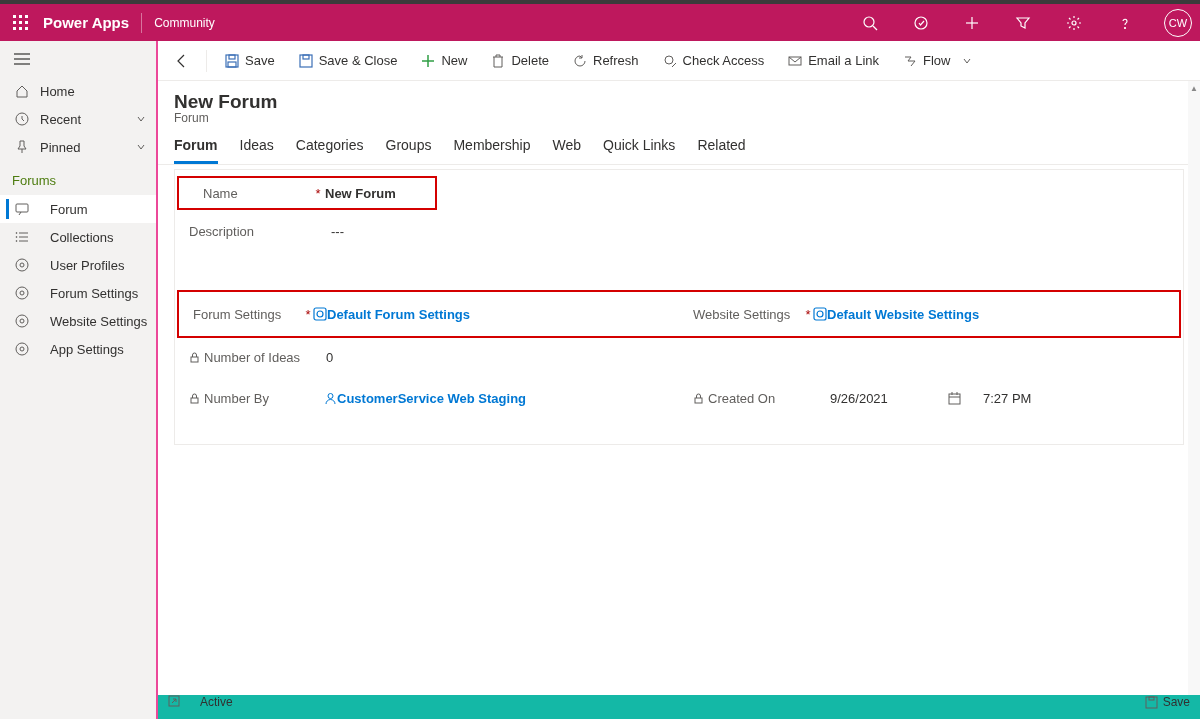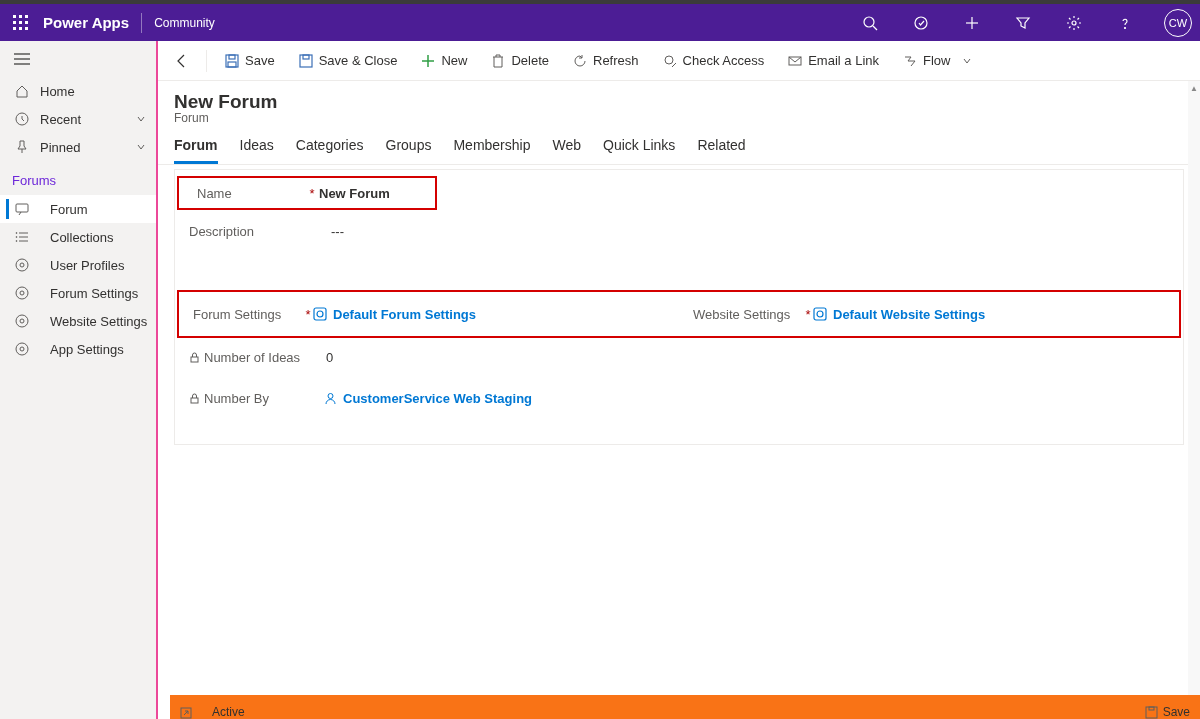--- a/index.html
+++ b/index.html
@@ -1,38 +1,38 @@
 <!DOCTYPE html>
 <html><head>
 <meta charset="utf-8">
 <style>
 * { margin: 0; padding: 0; box-sizing: border-box; font-family: 'Segoe UI', Tahoma, sans-serif; }
 body { width: 1200px; height: 719px; overflow: hidden; background: #fff; font-size: 13px; color: #323130; }
 
 
 .header-bar {
-  height: 41px; background: #4c1d95; display: flex; align-items: center; color: #fff; position: relative;
+  height: 41px; background: #be185d; display: flex; align-items: center; color: #fff; position: relative;
   border-top: 4px solid #3b3b3b;
 }
 .waffle { width: 41px; height: 37px; display:flex; align-items:center; justify-content:center; }
 .brand { font-size: 15px; font-weight: 600; margin-left: 2px; }
 .vbar { width:1px; height: 20px; background: rgba(255,255,255,.4); margin: 0 12px; }
 .subbrand { font-size: 12px; }
 .header-right { position: absolute; right: 8px; display: flex; align-items: center; gap: 15px; }
 .header-ico { width: 36px; height: 36px; display:flex; align-items:center; justify-content:center; cursor:pointer; }
 .header-ico svg { stroke: #fff; }
 .avatar { width: 28px; height: 28px; border:1px solid #fff; border-radius:50%; display:flex; align-items:center; justify-content:center; font-size:11px; margin-left:6px; }
 
 
 .body { display:flex; height: calc(719px - 41px); }
 .left-panel { width: 158px; background:#f3f2f1; border-right:2px solid #ec4899; display:flex; flex-direction:column; }
 .hamburger { height:36px; display:flex; align-items:center; padding-left:14px; }
 .nav-item { height:28px; display:flex; align-items:center; padding:0 10px 0 14px; cursor:pointer; color:#323130; position:relative;}
 .nav-item .chev { margin-left:auto; }
-.nav-header { height:30px; display:flex; align-items:center; padding-left:12px; font-size:13px; color:#6d28d9; margin-top:4px;}
+.nav-header { height:30px; display:flex; align-items:center; padding-left:12px; font-size:13px; color:#4d7c0f; margin-top:4px;}
 .nav-sub { height:28px; display:flex; align-items:center; padding-left:14px; cursor:pointer; gap:10px; position:relative;}
 .nav-sub.active { background:#fff; }
 .nav-sub.active::before { content:''; position:absolute; left:6px; top:4px; bottom:4px; width:3px; background:#0078d4; }
 .nav-sub .ico, .nav-item .ico { width:16px; display:flex; align-items:center; justify-content:center; margin-right:10px;}
 
 
 .right-panel { flex:1; display:flex; flex-direction:column; position:relative; }
 
 
 .cmdbar { height:40px; border-bottom:1px solid #edebe9; display:flex; align-items:center; padding-left:8px; gap:4px;}
@@ -49,29 +49,29 @@
 .tabs { display:flex; gap:22px; padding:12px 16px 0 16px; border-bottom:1px solid #edebe9;}
 .tab { padding-bottom:8px; cursor:pointer; font-size:14px; color:#323130; border-bottom:3px solid transparent;}
 .tab.active { font-weight:600; border-bottom-color:#0078d4; }
 
 
 .form-card { margin:4px 16px 16px 16px; border:1px solid #edebe9; padding:4px 0 24px 0; position:relative;}
 .form-row { display:flex; align-items:center; min-height:38px; padding:0 14px;}
 .label-col { width:130px; font-size:13px; color:#605e5c; display:flex; align-items:center; gap:4px;}
 .req { color:#a80000; width:10px; text-align:center; }
 .val-col { font-size:13px; color:#323130; padding-left:2px;}
-.link-val { color:#0078d4; font-weight:600; cursor:pointer; display:flex; align-items:center; gap:6px;}
+.link-val { color:#0078d4; font-weight:600; cursor:pointer; display:flex; align-items:center; }
 .lock { margin-right:4px; }
 .redbox { border:2px solid #d40000; }
 .two-col { display:flex; }
 .two-col .half { flex:1; display:flex; align-items:center; min-height:44px; padding:0 14px;}
 .spacer-row { height:40px; }
 
 
-.statusbar { position:absolute; bottom:0; left:12px; right:0; height:24px; background:#f97316; display:flex; align-items:flex-end; padding:0 10px; font-size:12px;}
+.statusbar { position:absolute; bottom:0; left:0; right:0; height:24px; background:#14b8a6; display:flex; align-items:flex-start; padding:0 10px; font-size:12px;}
 .statusbar .save-foot { margin-left:auto; display:flex; align-items:center; gap:5px; cursor:pointer;}
 
 
 .scroll-stub { position:absolute; right:0; top:40px; bottom:24px; width:12px; background:#f8f8f8;}
 .scroll-arrow { width:12px; height:14px; display:flex; align-items:center; justify-content:center; font-size:8px; color:#888;}
 
 svg { display:block; }
 </style>
 </head>
 <body>
@@ -322,21 +322,21 @@
       <div class="tab">Groups</div>
       <div class="tab">Membership</div>
       <div class="tab">Web</div>
       <div class="tab">Quick Links</div>
       <div class="tab">Related</div>
     </div>
 
     <div class="form-card">
 
       <div style="display:flex;align-items:stretch">
-        <div class="redbox" style="display:flex;align-items:center;min-height:34px;padding:0 18px;width:260px;margin:2px 0 2px 2px">
+        <div class="redbox" style="display:flex;align-items:center;min-height:34px;padding:0 24px;width:260px;margin:2px 0 2px 2px">
           <span class="label-col" style="width:110px">Name</span>
           <span class="req">*</span>
           <span class="val-col" style="font-weight:600">New Forum</span>
         </div>
       </div>
 
       <div class="form-row">
         <span class="label-col">Description</span>
         <span class="req"></span>
         <span class="val-col">---</span>
@@ -390,20 +390,39 @@
             </span>
           <span class="label-col" style="width:120px">Number By</span>
           <span class="link-val" style="font-weight:700">
             <svg width="13" height="13" viewBox="0 0 13 13" fill="none" stroke="#0078d4" stroke-width="1">
                 <circle cx="6.5" cy="4" r="2.5"></circle>
                 <path d="M2 12 a4.5 4.5 0 0 1 9 0"></path>
               </svg>
             <span>CustomerService Web Staging</span>
           </span>
         </div>
+        <div class="half" style="flex:1">
+          <span class="lock">
+              <svg width="11" height="11" viewBox="0 0 11 11" fill="none" stroke="#605e5c" stroke-width="1">
+                <rect x="2" y="5" width="7" height="5"></rect>
+                <path d="M3.5 5 V3 a2 2 0 0 1 4 0 V5"></path>
+              </svg>
+            </span>
+          <span class="label-col" style="width:120px">Created On</span>
+          <span class="val-col" style="width:110px">9/26/2021</span>
+          <span style="margin:0 20px 0 10px">
+              <svg width="13" height="13" viewBox="0 0 13 13" fill="none" stroke="#605e5c" stroke-width="1">
+                <rect x="1" y="2" width="11" height="10"></rect>
+                <line x1="1" y1="5" x2="12" y2="5"></line>
+                <line x1="4" y1="0" x2="4" y2="3"></line>
+                <line x1="9" y1="0" x2="9" y2="3"></line>
+              </svg>
+            </span>
+          <span class="val-col">7:27 PM</span>
+        </div>
       </div>
     </div>
 
     <div class="statusbar">
       <span style="margin-right:20px">
           <svg width="12" height="12" viewBox="0 0 12 12" fill="none" stroke="#605e5c" stroke-width="1">
             <rect x="1" y="1" width="10" height="10"></rect>
             <path d="M4 8 L8 4 M5 4 H8 V7"></path>
           </svg>
         </span>

